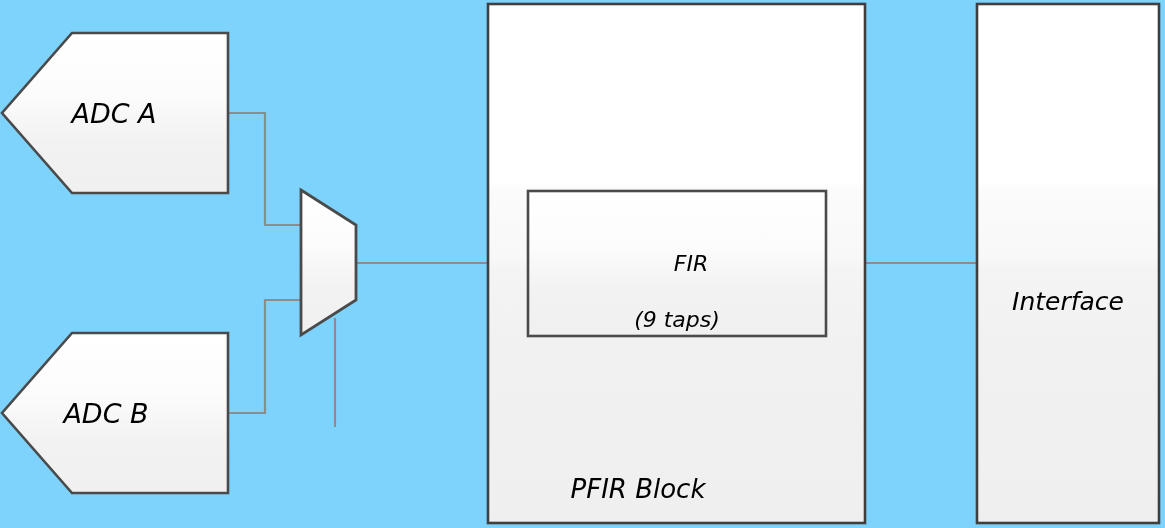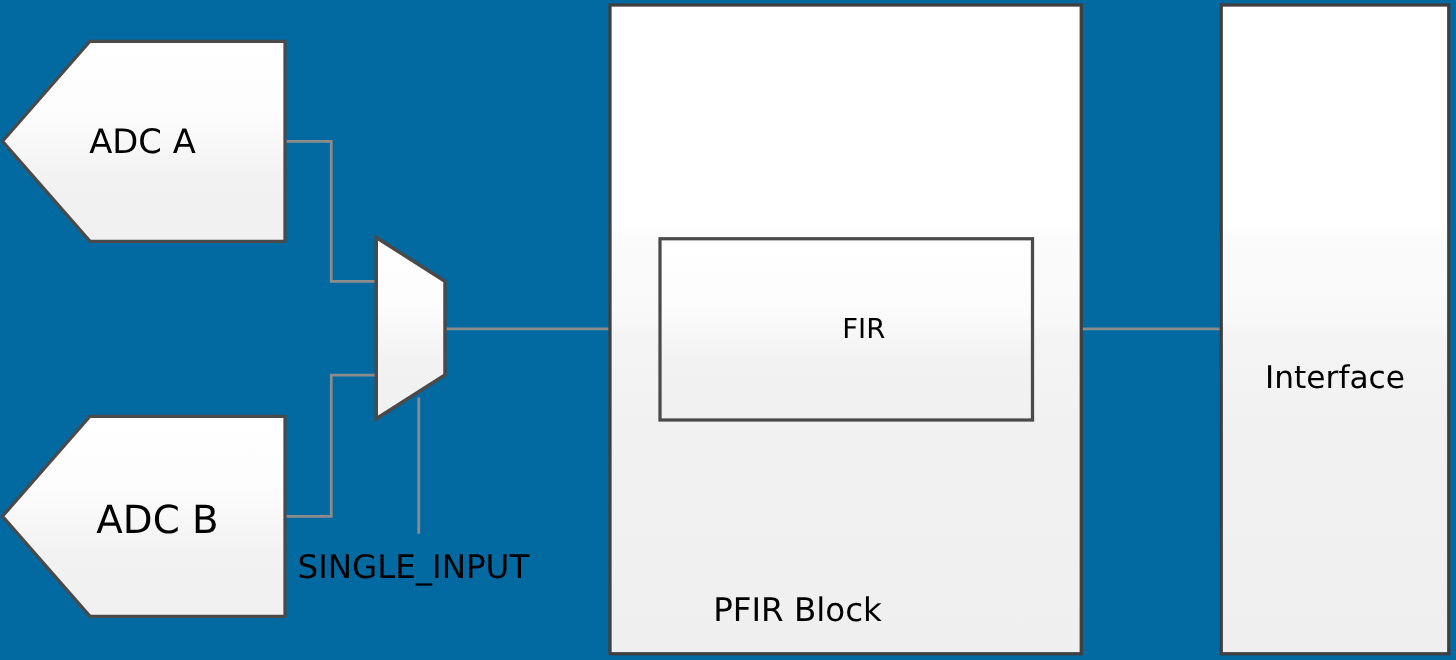--- a/index.html
+++ b/index.html
@@ -8,22 +8,23 @@
     padding: 0;
     background: #ffffff;
   }
   body {
     font-family: "DejaVu Sans", "Liberation Sans", sans-serif;
   }
   #diagram-root {
     position: relative;
     width: 1165px;
     height: 528px;
-    background: #0369a1;
+    background: #7dd3fc;
     overflow: hidden;
+    font-style: italic;
   }
   #diagram-svg {
     position: absolute;
     top: 0;
     left: 0;
     width: 1165px;
     height: 528px;
     display: block;
   }
   .blk-label {
@@ -35,22 +36,21 @@
     white-space: pre;
     pointer-events: none;
     -webkit-font-smoothing: antialiased;
   }
   .lbl-adc-a {
     left: 0px;  top: 97px;  width: 228px;
     font-size: 27px;
   }
   .lbl-adc-b {
     left: 0px;  top: 397px; width: 212px;
-    font-size: 31px;
-    padding-left: 20px;
+    font-size: 27px;
   }
   .lbl-fir {
     left: 527px; top: 222px; width: 300px;
     font-size: 22px;
   }
   .lbl-fir .l2 { display: block; }
   .lbl-pfir {
     left: 487px; top: 473px; width: 302px;
     font-size: 26px;
   }
@@ -115,23 +115,23 @@
 
     <rect x="977" y="4" width="182" height="519" fill="url(#shapeGradTall)" stroke="#3f3f3f" stroke-width="2.6"></rect>
   </svg>
 
   <div class="blk-label lbl-adc-a">ADC A</div>
 
   <div class="blk-label lbl-adc-b">ADC B</div>
 
   <div class="blk-label lbl-fir">
     <span class="l1">FIR</span>
+    <span class="l2">(9 taps)</span>
   </div>
 
   <div class="blk-label lbl-pfir">PFIR Block</div>
 
   <div class="blk-label lbl-jesd">
     <span class="l2">Interface</span>
   </div>
 
-  <div class="blk-label lbl-single">SINGLE_INPUT</div>
 
 </div>
 
 </body></html>

